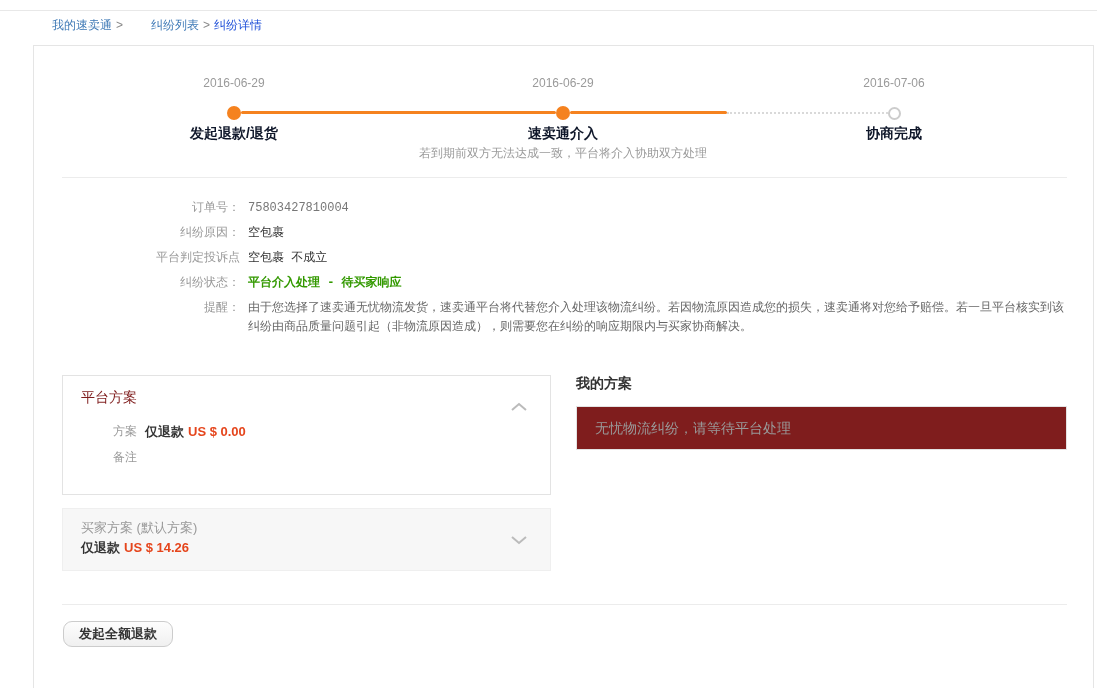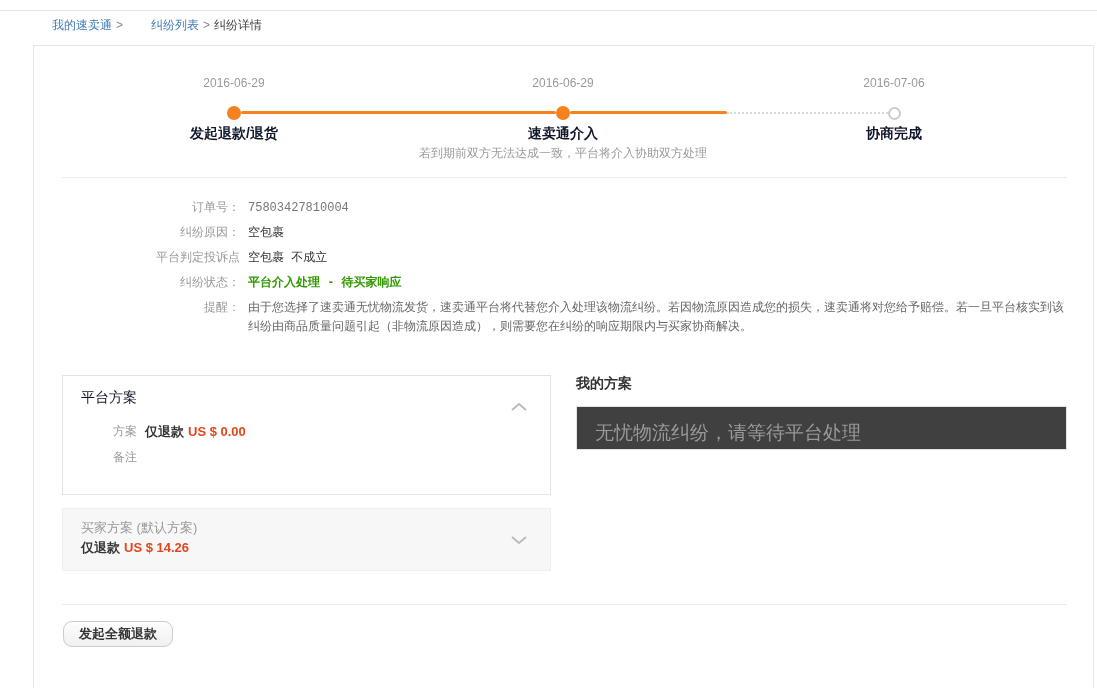--- a/index.html
+++ b/index.html
@@ -2,21 +2,21 @@
 <html><head>
 <meta charset="utf-8">
 <style>
   * { margin:0; padding:0; box-sizing:border-box; }
   html,body { width:1097px; height:688px; overflow:hidden; background:#fff;
     font-family:"Liberation Sans","DejaVu Sans",sans-serif; color:#333; }
   .toprule { border-top:1px solid #e8e8e8; margin-top:10px; }
   .crumb { margin:6px 0 11px 28px; font-size:12px; }
   .crumb a { color:#3e79b6; text-decoration:none; cursor:pointer;margin-left:24px; }
   .crumb .sep { color:#888; margin:0 4px; }
-  .crumb .cur { color:#404040; }
+  .crumb .cur { color:#1d4ed8; }
 
   .panel { position:relative; margin-left:33px; width:1061px; height:700px;
     border:1px solid #e5e5e5; background:#fff; }
 
   
   .timeline { position:relative; height:131px; }
   .seg { position:absolute; top:65px; }
   .seg.solid { height:3px; background:#f5821f; border-radius:2px; }
   .seg.dotted { height:0; border-top:2px dotted #d9d9d9; top:66px; }
   .dot { position:absolute; top:60px; width:14px; height:14px; border-radius:50%; background:#f5821f; }
@@ -38,38 +38,38 @@
   .drow.noterow { line-height:19px; margin-top:3px; }
   .drow.noterow .dv { color:#666; max-width:818px; }
 
   
   .plans { display:flex; margin:38px 26px 0 28px; }
   .col-l { width:489px; flex:none; margin-right:25px; }
   .col-r { flex:1; }
   .sec-title { font-size:14px; font-weight:600; color:#333; margin-bottom:12px; height:19px; }
 
   .card1 { position:relative; height:120px; border:1px solid #e3e3e3; background:#fff; }
-  .card1 .hd { padding:13px 40px 0 18px; font-size:14px; color:#0f172a; cursor:pointer; }
+  .card1 .hd { padding:13px 40px 0 18px; font-size:14px; color:#7f1d1d; cursor:pointer; }
   .prow { display:flex; font-size:12px; line-height:17px; margin-top:16px; }
   .prow.r2 { margin-top:9px; }
   .prow .pl { width:74px; text-align:right; color:#999; flex:none; }
   .prow .pv { margin-left:8px; color:#333; font-weight:bold; font-size:13px; }
   .money { color:#e5451c; font-weight:bold; font-size:13px; margin-left:4px;text-align:center; }
 
   .card2 { position:relative; height:63px; border:1px solid #efefef; background:#f7f7f7;
     margin-top:13px; padding:10px 40px 0 18px; cursor:pointer; }
   .card2 .t { font-size:13px; color:#999; }
   .card2 .amt { margin-top:2px; font-size:13px; font-weight:bold; color:#333; }
 
   .chev { position:absolute; right:22px; cursor:pointer; line-height:0; }
   .card1 .chev { top:26px; }
   .card2 .chev { top:26px; }
 
-  .mybox { height:44px; border:1px solid #e3e3e3; background:#404040;
-    padding:13px 18px 0 18px; font-size:19px; color:#999; }
+  .mybox { height:44px; border:1px solid #e3e3e3; background:#7f1d1d;
+    padding:13px 18px 0 18px; font-size:14px; color:#999; }
 
   .divider2 { border-top:1px solid #ececec; margin:33px 26px 0 28px; }
 
   .btn { display:inline-block; margin:16px 0 0 29px; height:26px; padding:0 15px;
     font-size:13px; font-weight:bold; color:#333; line-height:24px;
     background:linear-gradient(#fdfdfd,#f0f0f0); border:1px solid #ccc; border-radius:9px;
     cursor:pointer; font-family:inherit; }
 </style>
 </head>
 <body>

